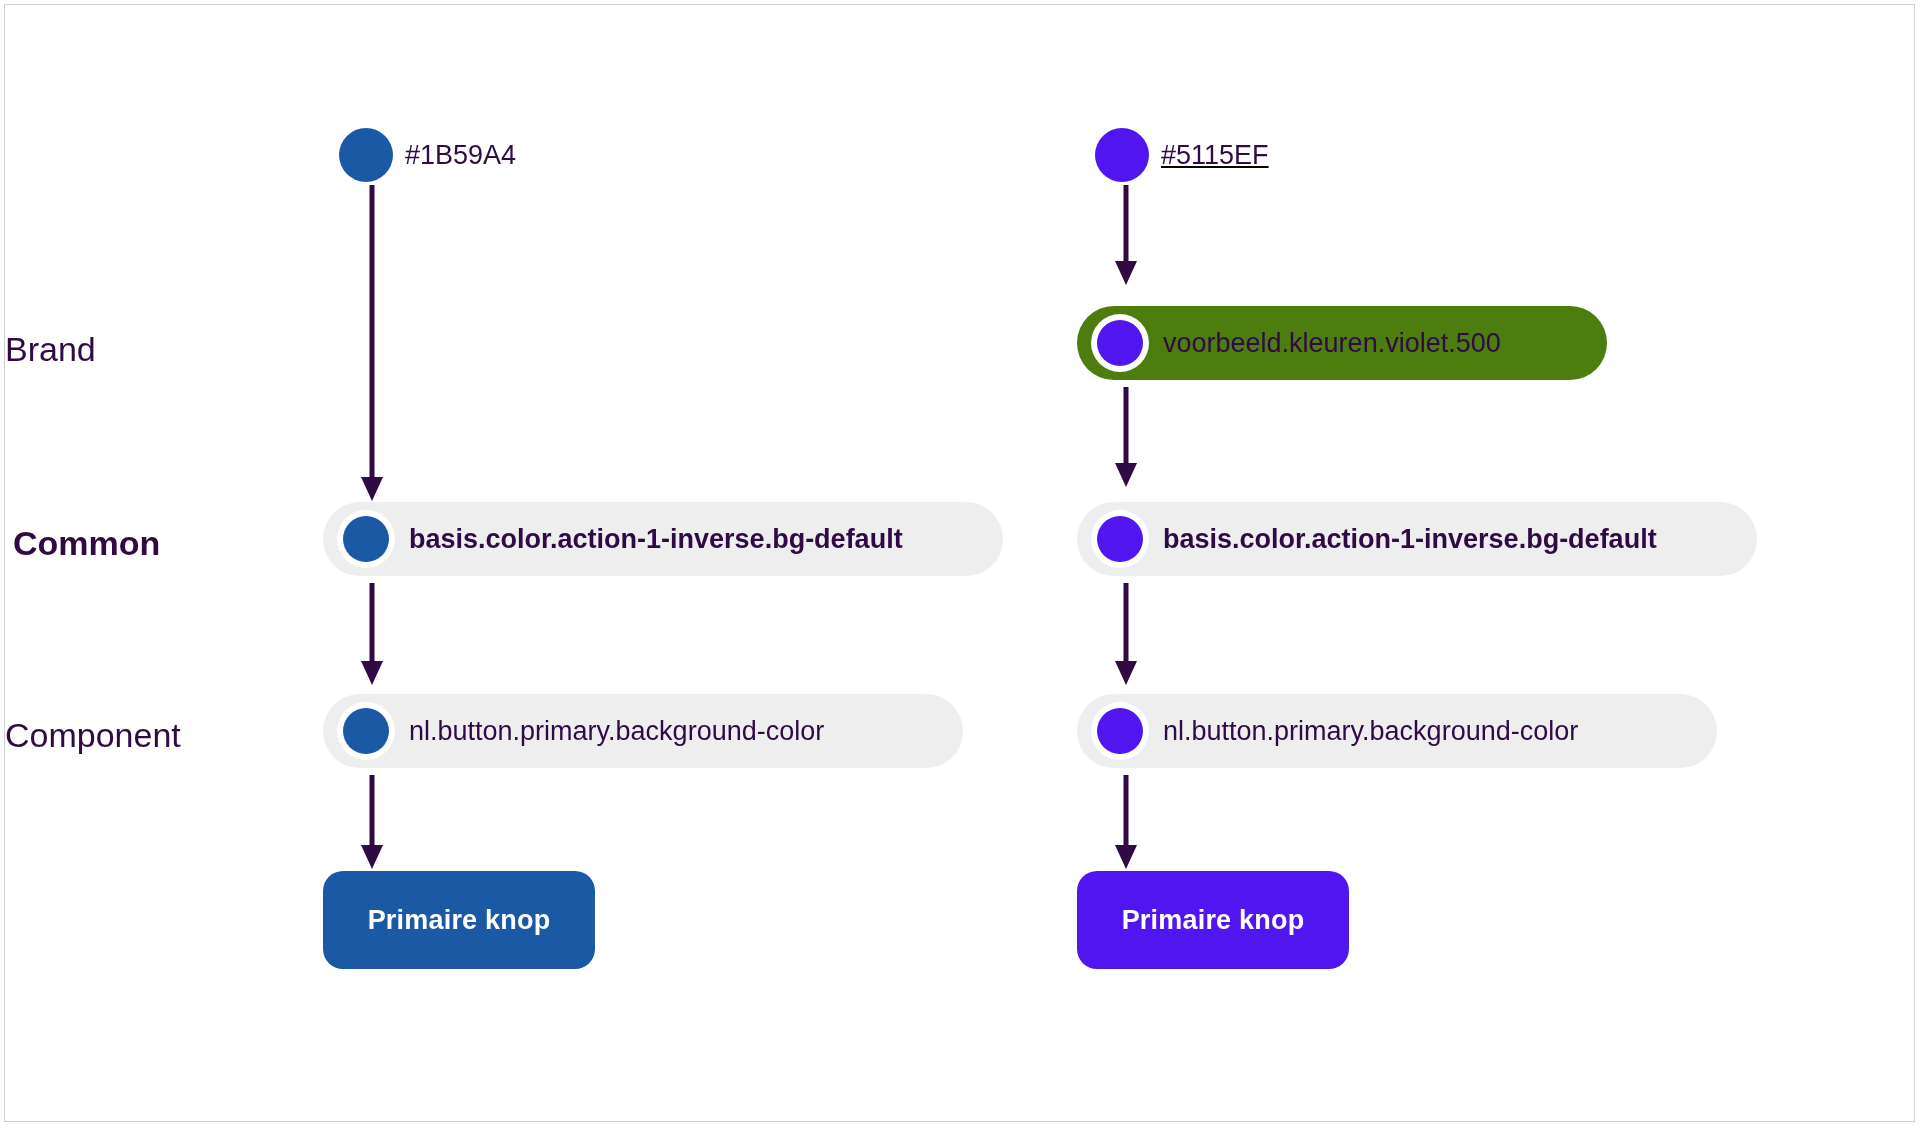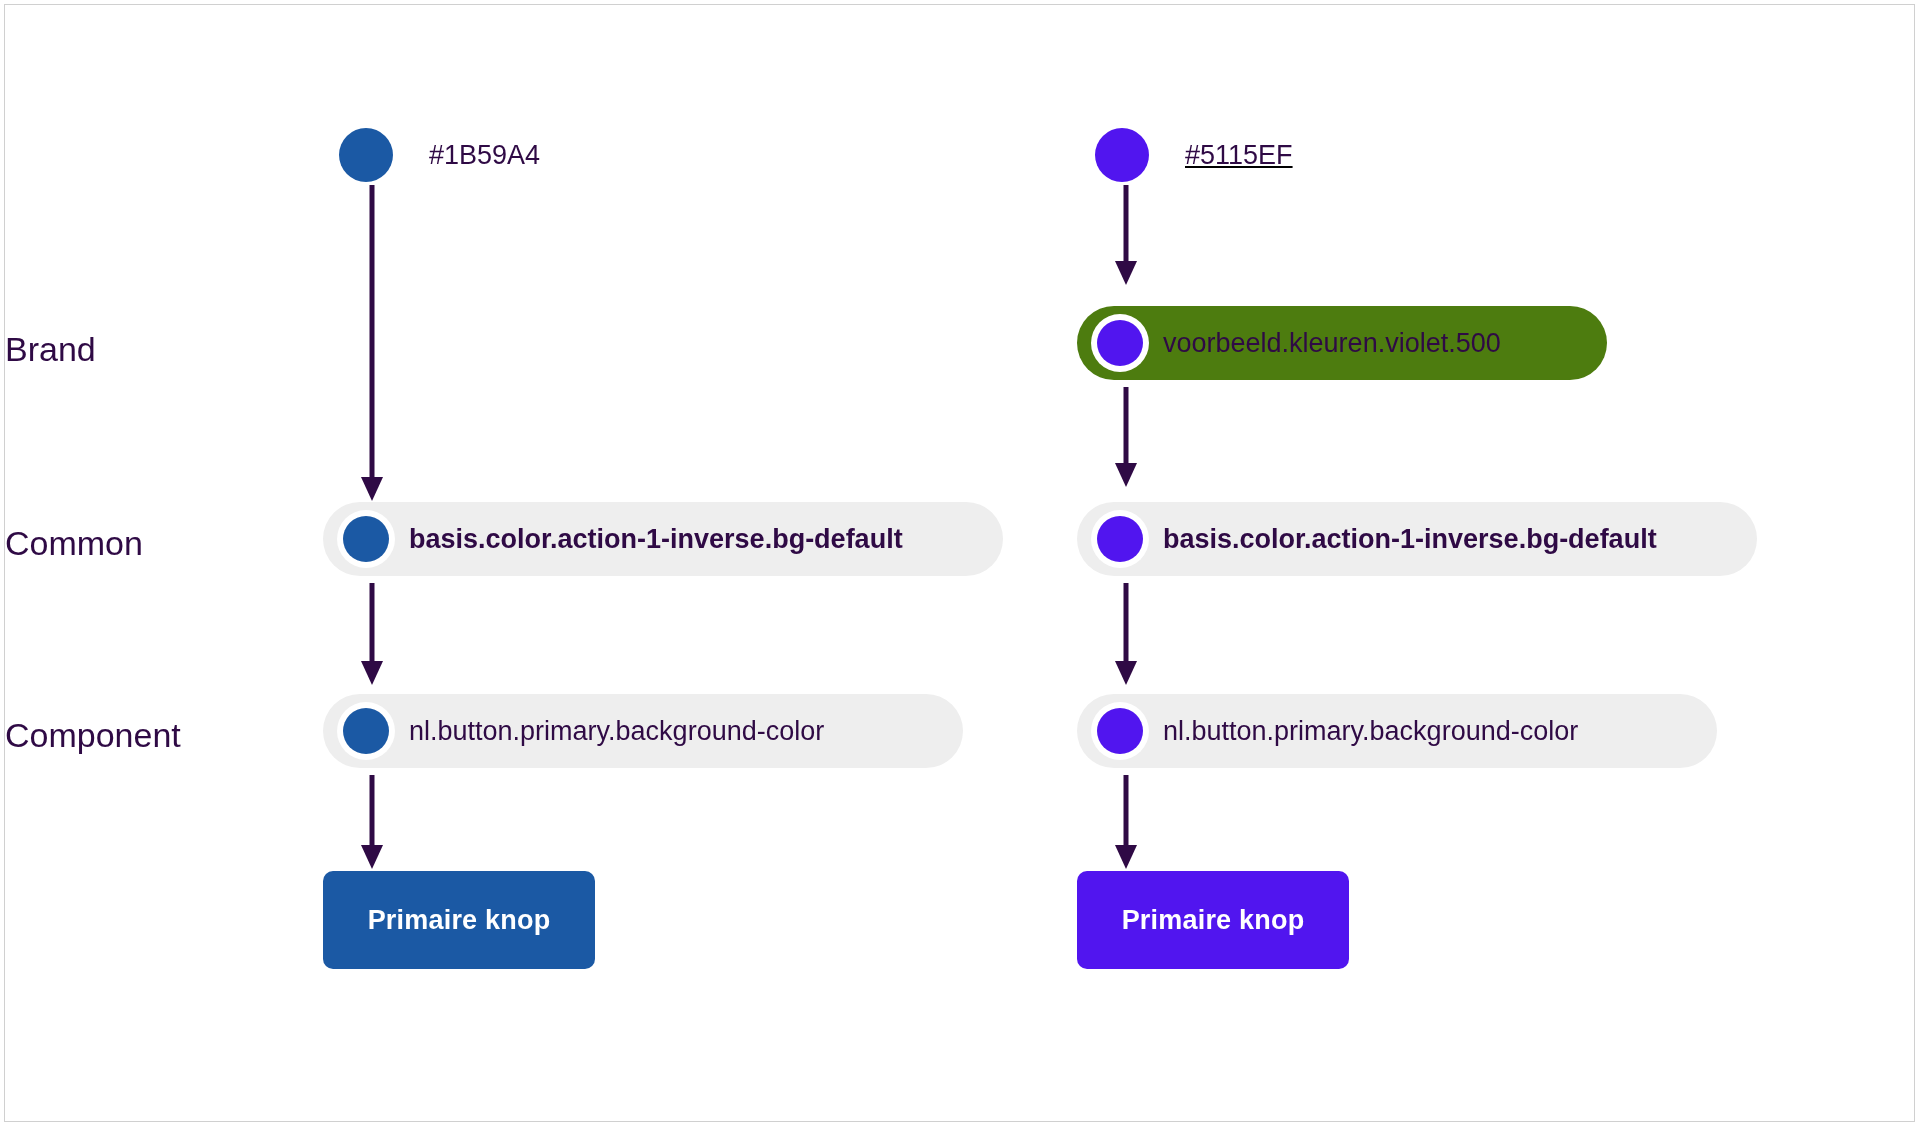--- a/index.html
+++ b/index.html
@@ -38,29 +38,29 @@
     position: absolute;
     color: #2f0a45;
     font-size: 34px;
     line-height: 1;
     white-space: nowrap;
     font-family: "Liberation Sans", sans-serif;
   }
   .row-label.bold { font-weight: bold; }
 
   #label-brand     { left: 0px; top: 327px; width: 272px; }
-  #label-common    { left: 0px; top: 521px; width: 272px; font-weight: normal; }
+  #label-common    { left: 8px; top: 521px; width: 272px; font-weight: bold; }
   #label-component { left: 0px; top: 713px; width: 272px; }
 
   
   .hexrow {
     position: absolute;
     display: flex;
     align-items: center;
-    gap: 36px;
+    gap: 12px;
     height: 54px;
   }
   .hexrow .dot {
     width: 54px;
     height: 54px;
     border-radius: 50%;
     flex: 0 0 auto;
   }
   .hexrow .hextext {
     color: #2f0a45;
@@ -117,21 +117,21 @@
     position: absolute;
     overflow: visible;
   }
 
   
   .btn {
     position: absolute;
     display: flex;
     align-items: center;
     justify-content: center;
-    border-radius: 10px;
+    border-radius: 20px;
     color: #ffffff;
     font-size: 27px;
     font-weight: bold;
     height: 98px;
     border: none;
     cursor: pointer;
     font-family: "Liberation Sans", sans-serif;
     white-space: nowrap;
     letter-spacing: 0.2px;
     text-align: right;

